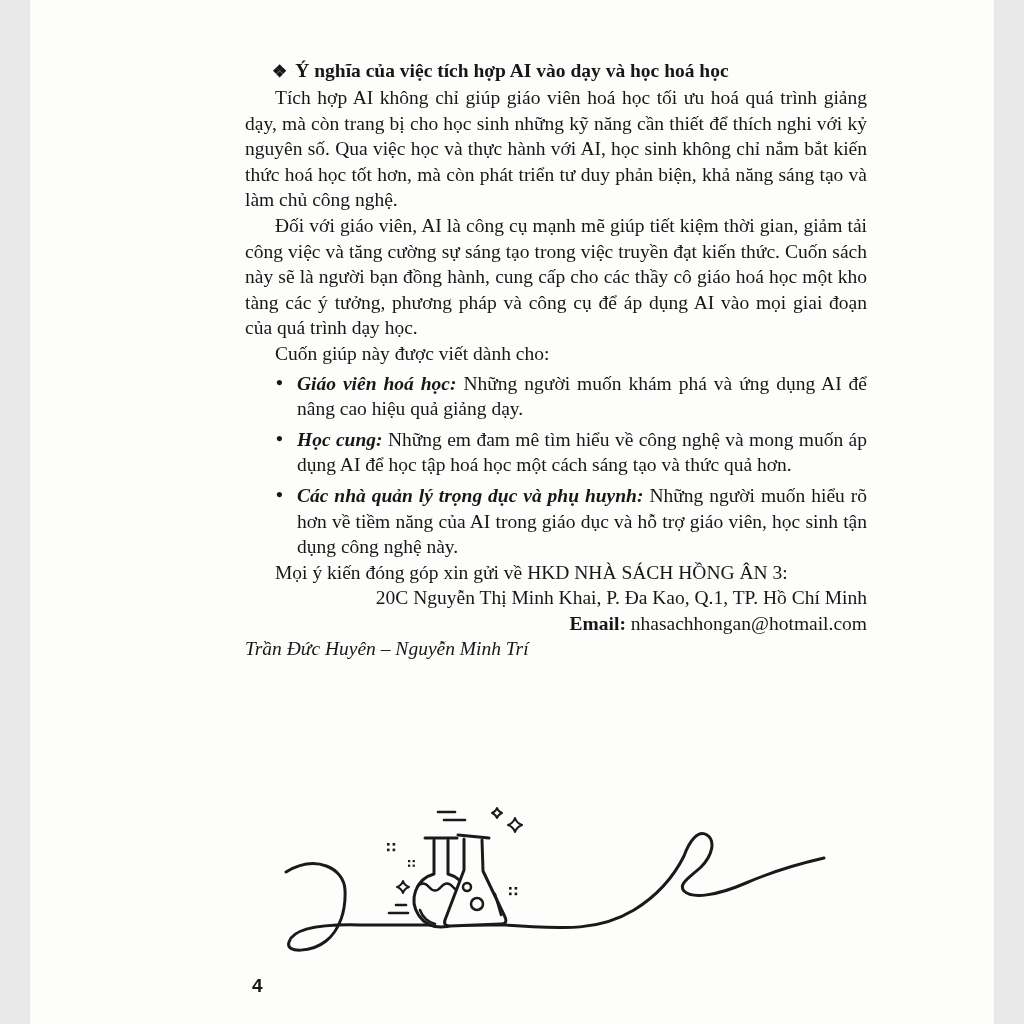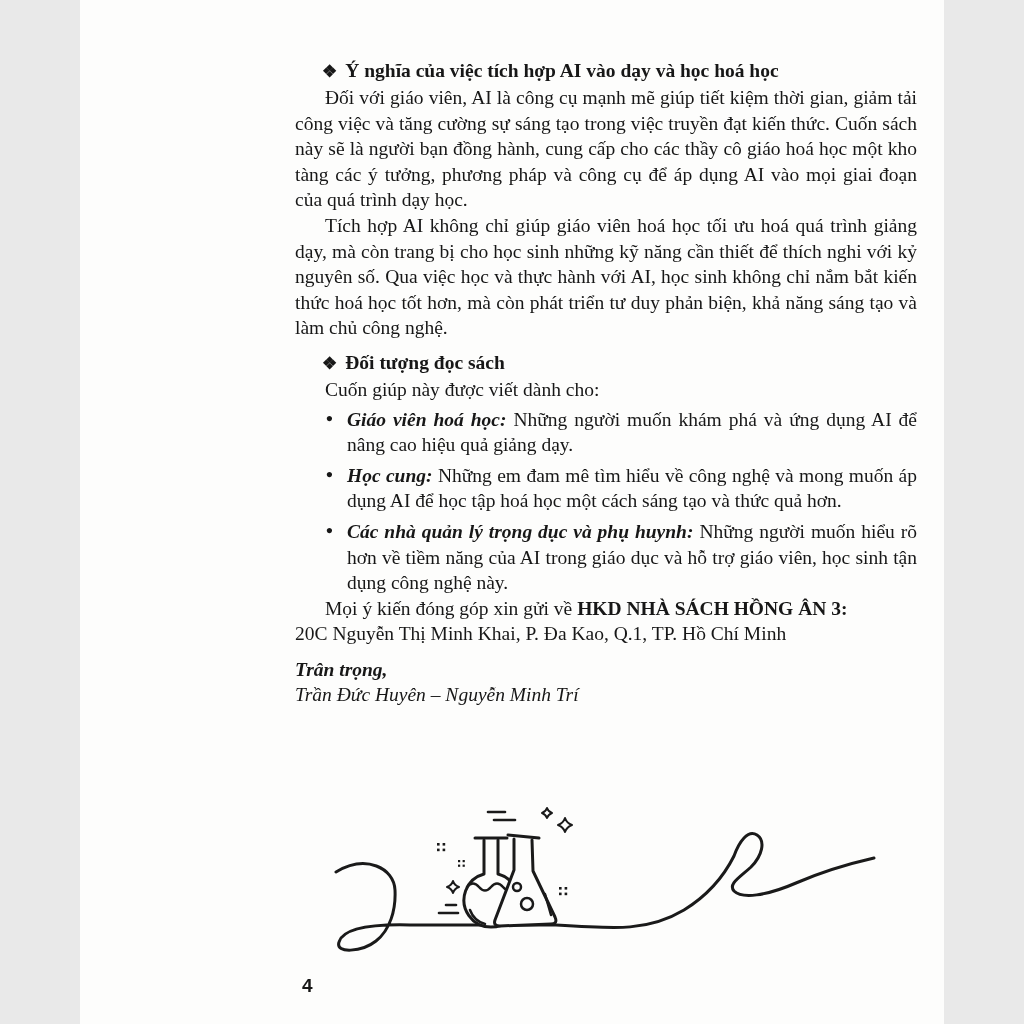--- a/index.html
+++ b/index.html
@@ -1,17 +1,17 @@
 <!DOCTYPE html>
 <html><head>
 <meta charset="utf-8">
 <style>
   html,body { margin:0; padding:0; background:#e9e9e9; }
   .page {
-    position:relative; width:864px; height:1024px; margin:0 auto;
+    position:relative; width:964px; height:1024px; margin:0 auto;
     background:#fdfdfc; overflow:hidden;
     font-family:"Liberation Serif", serif; color:#171717;
   }
   .content {
     position:absolute; left:215px; top:57px; width:622px;
     font-size:19.5px; line-height:25.6px; text-align:justify;
   }
   .sec-heading {
     font-size:19.5px; font-weight:700; margin:0; padding-left:27px;
     text-align:left; line-height:27px;
@@ -21,66 +21,65 @@
   p { margin:0; }
   p.ind { text-indent:30px; }
   .intro { text-align:left; }
   ul.aud-list { list-style:none; margin:4px 0 0 0; padding:0; }
   ul.aud-list li { position:relative; padding-left:52px; margin-top:5px; }
   ul.aud-list li:first-child { margin-top:0; }
   ul.aud-list .bdot { position:absolute; left:31px; top:-1px; font-weight:700; }
   .blabel { font-weight:700; font-style:italic; }
   .closing { margin-top:4px; }
   .feedback { text-indent:30px; text-align:left; }
-  .feedback .org { font-weight:700; }
-  .center { text-align:left; }
+  .feedback .org { font-weight:400; }
+  .center { text-align:right; }
   .bold { font-weight:700; }
   .regards { font-weight:700; font-style:italic; margin-top:10px; text-align:left; }
   .authors { font-style:italic; text-align:left; }
   .doodle { position:absolute; left:238px; top:784px; }
   .pageno {
     position:absolute; left:222px; top:975px;
     font-family:"Liberation Sans", sans-serif; font-size:19px; font-weight:600;
   }
 </style>
 </head>
 <body>
 
 <div class="page">
   <div class="content">
 
     <h2 class="sec-heading"><span class="marker">❖</span><span>Ý nghĩa của việc tích hợp AI vào dạy và học hoá học</span></h2>
 
+    <p class="ind">Tích hợp AI không chỉ giúp giáo viên hoá học tối ưu hoá quá trình giảng dạy, mà còn trang bị cho học sinh những kỹ năng cần thiết để thích nghi với kỷ nguyên số. Qua việc học và thực hành với AI, học sinh không chỉ nắm bắt kiến thức hoá học tốt hơn, mà còn phát triển tư duy phản biện, khả năng sáng tạo và làm chủ công nghệ.</p>
+
     <p class="ind">Đối với giáo viên, AI là công cụ mạnh mẽ giúp tiết kiệm thời gian, giảm tải công việc và tăng cường sự sáng tạo trong việc truyền đạt kiến thức. Cuốn sách này sẽ là người bạn đồng hành, cung cấp cho các thầy cô giáo hoá học một kho tàng các ý tưởng, phương pháp và công cụ để áp dụng AI vào mọi giai đoạn của quá trình dạy học.</p>
 
-    <p class="ind">Tích hợp AI không chỉ giúp giáo viên hoá học tối ưu hoá quá trình giảng dạy, mà còn trang bị cho học sinh những kỹ năng cần thiết để thích nghi với kỷ nguyên số. Qua việc học và thực hành với AI, học sinh không chỉ nắm bắt kiến thức hoá học tốt hơn, mà còn phát triển tư duy phản biện, khả năng sáng tạo và làm chủ công nghệ.</p>
-
-    <h2 class="sec-heading second"><span class="marker">❖</span><span>Đối tượng đọc sách</span></h2>
 
     <p class="ind intro">Cuốn giúp này được viết dành cho:</p>
 
     <ul class="aud-list">
       <li>
         <span class="bdot">•</span><span class="blabel">Giáo viên hoá học:</span> <span>Những người muốn khám phá và ứng dụng AI để nâng cao hiệu quả giảng dạy.</span>
       </li>
       <li>
         <span class="bdot">•</span><span class="blabel">Học cung:</span> <span>Những em đam mê tìm hiểu về công nghệ và mong muốn áp dụng AI để học tập hoá học một cách sáng tạo và thức quả hơn.</span>
       </li>
       <li>
         <span class="bdot">•</span><span class="blabel">Các nhà quản lý trọng dục và phụ huynh:</span> <span>Những người muốn hiểu rõ hơn về tiềm năng của AI trong giáo dục và hỗ trợ giáo viên, học sinh tận dụng công nghệ này.</span>
       </li>
     </ul>
 
 
     <p class="feedback"><span>Mọi ý kiến đóng góp xin gửi về </span><span class="org">HKD NHÀ SÁCH HỒNG ÂN 3:</span></p>
 
     <p class="center">20C Nguyễn Thị Minh Khai, P. Đa Kao, Q.1, TP. Hồ Chí Minh</p>
 
+    <p class="center"><span class="bold">Email:</span> <span>nhasachhongan@hotmail.com</span></p>
 
-    <p class="regards">Trân trọng,</p>
 
     <p class="authors">Trần Đức Huyên – Nguyễn Minh Trí</p>
   </div>
 
   <svg class="doodle" width="560" height="180" viewBox="0 0 560 180">
     <g stroke="#1a1a1a" fill="none" stroke-linecap="round" stroke-linejoin="round">
 
       <path stroke-width="3" d="M 18,88
         C 48,70 76,84 77,106
         C 78,126 72,146 58,157

